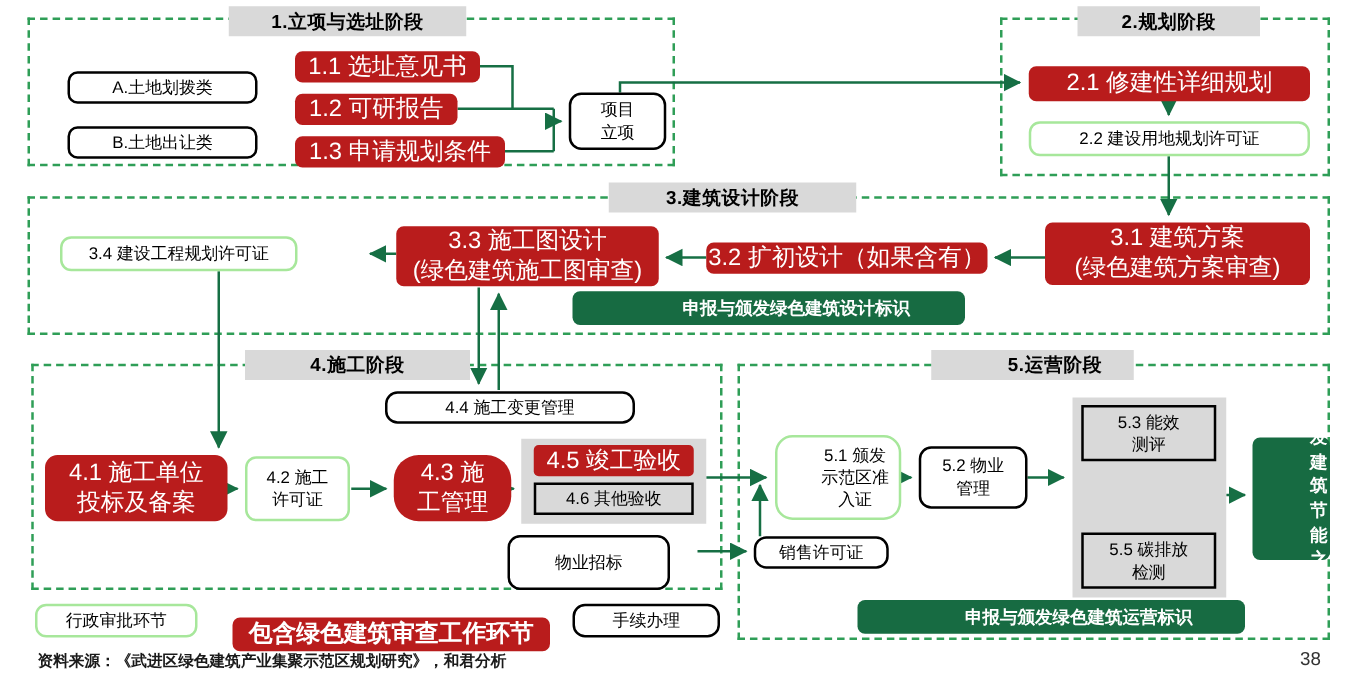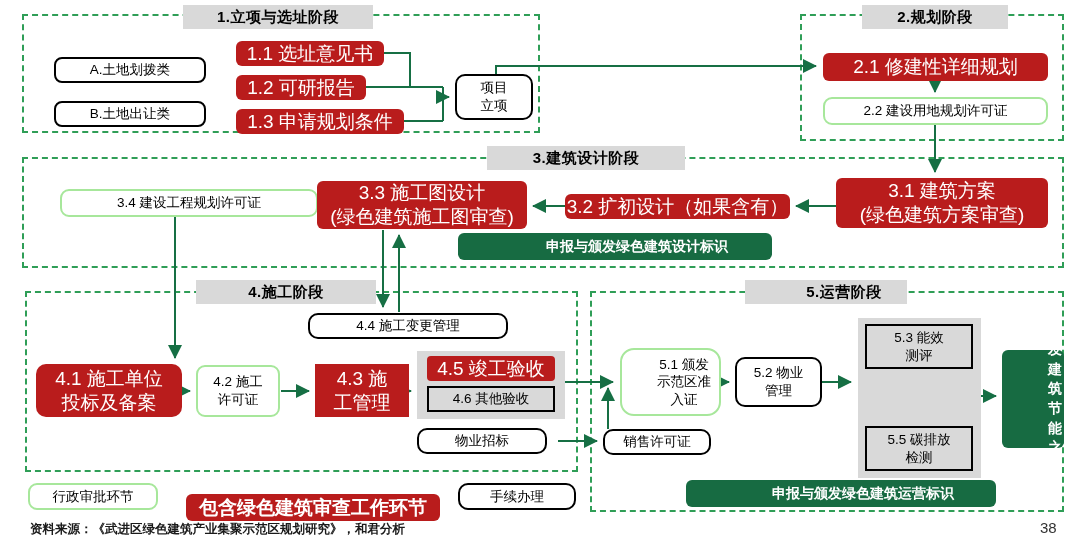--- a/index.html
+++ b/index.html
@@ -106,21 +106,21 @@
     <span>立项</span>
   </div>
 
   <div class="abs ctr g" style="left:823px;top:53px;width:225px;height:28px;">
       <span>2.1 修建性详细规划</span>
     </div>
   <div class="abs ctr og" style="left:823px;top:97px;width:225px;height:28px;">
       <span>2.2 建设用地规划许可证</span>
     </div>
 
-  <div class="abs ctr og" style="left:60px;top:189px;width:258px;height:28px;">
+  <div class="abs ctr og" style="left:48px;top:189px;width:190px;height:28px;">
       <span>3.4 建设工程规划许可证</span>
     </div>
   <div class="abs ctr col g" style="left:317px;top:181px;width:210px;height:48px;">
     <span>3.3 施工图设计</span>
     <span>(绿色建筑施工图审查)</span>
   </div>
   <div class="abs ctr g" style="left:565px;top:194px;width:225px;height:25px;">
       <span>3.2 扩初设计（如果含有）</span>
     </div>
   <div class="abs ctr col g" style="left:836px;top:178px;width:212px;height:50px;">
@@ -135,32 +135,32 @@
       <span>4.4 施工变更管理</span>
     </div>
   <div class="abs ctr col g" style="left:36px;top:364px;width:146px;height:53px;border-radius:10px;">
     <span>4.1 施工单位</span>
     <span>投标及备案</span>
   </div>
   <div class="abs ctr col og" style="left:196px;top:365px;width:84px;height:52px;">
     <span>4.2 施工</span>
     <span>许可证</span>
   </div>
-  <div class="abs ctr col g" style="left:315px;top:364px;width:94px;height:53px;border-radius:0;">
+  <div class="abs ctr col g" style="left:315px;top:364px;width:94px;height:53px;border-radius:20px;">
     <span>4.3 施</span>
     <span>工管理</span>
   </div>
   <div class="abs panel" style="left:417px;top:351px;width:148px;height:68px;"></div>
   <div class="abs ctr g" style="left:427px;top:356px;width:128px;height:25px;border-radius:4px;">
       <span>4.5 竣工验收</span>
     </div>
   <div class="abs ctr obt" style="left:427px;top:386px;width:128px;height:26px;">
       <span>4.6 其他验收</span>
     </div>
-  <div class="abs ctr ob" style="left:417px;top:428px;width:130px;height:26px;">
+  <div class="abs ctr ob" style="left:406px;top:428px;width:130px;height:44px;">
       <span>物业招标</span>
     </div>
 
   <div class="abs ctr col og" style="left:620px;top:348px;width:101px;height:68px;border-radius:14px;padding-left:27px;">
     <span>5.1 颁发</span>
     <span>示范区准</span>
     <span>入证</span>
   </div>
   <div class="abs ctr col ob" style="left:735px;top:357px;width:87px;height:50px;">
     <span>5.2 物业</span>

